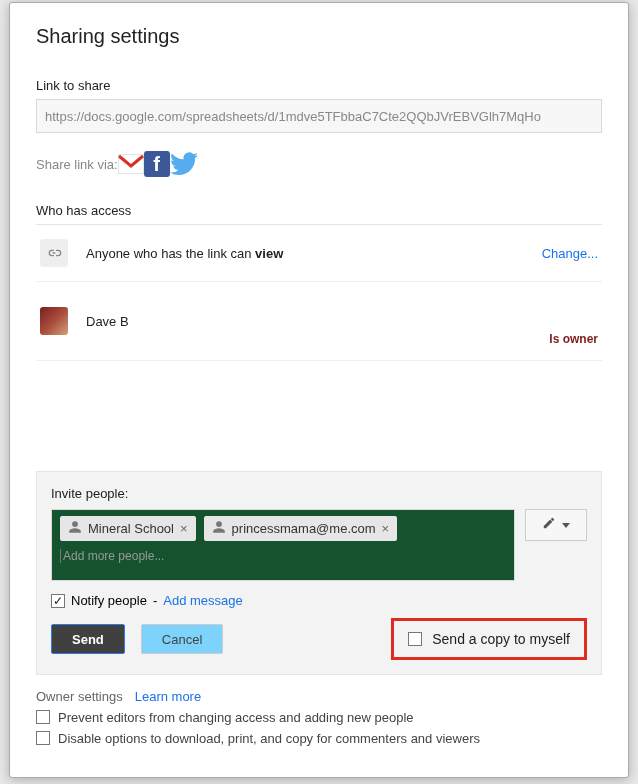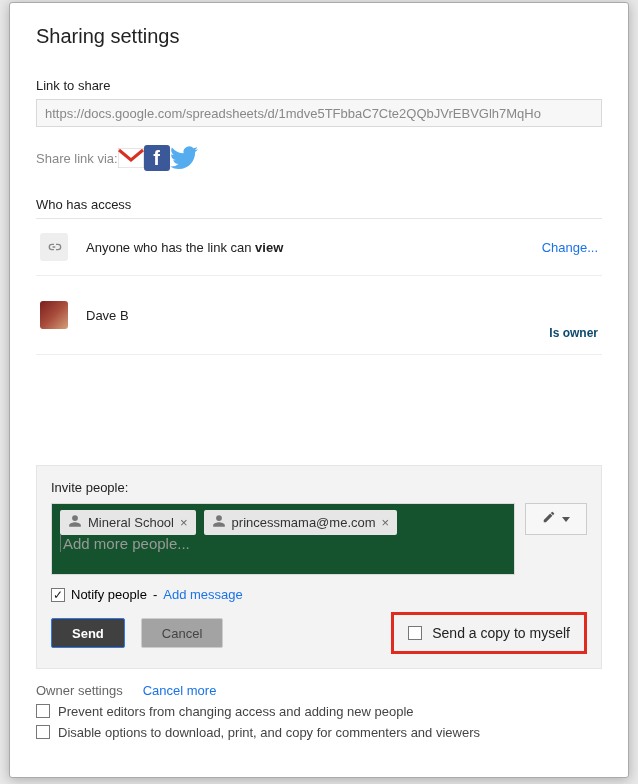--- a/index.html
+++ b/index.html
@@ -21,21 +21,21 @@
     position:relative;
     overflow:hidden;
   }
   .title {
     font-size:20px; color:#222; margin:0 0 30px 0; font-weight:400;
   }
   .section-label {
     font-size:13px; color:#222; margin:0 0 6px 0;
   }
   .link-input {
-    width:100%; height:28px;
+    width:100%; height:34px;
     border:1px solid #d9d9d9;
     background:#f7f7f7;
     color:#888; font-size:13px;
     padding:0 8px;
     outline:none;
   }
   .share-via-row {
     display:flex; align-items:center; 
     margin:18px 0 26px 0;
   }
@@ -57,21 +57,21 @@
     display:flex; align-items:center; justify-content:center; color:#888;
   }
   .access-text { flex:1; font-size:13px; color:#222; }
   .access-text b { font-weight:bold; }
   .change-link { color:#1a73e8; font-size:13px; cursor:pointer; }
   .avatar {
     width:28px; height:28px; border-radius:3px;
     background:linear-gradient(135deg,#7b1f1f 0%, #a84c3c 50%, #d2a07a 100%);
   }
   .owner-name { font-size:13px; color:#222; flex:1; }
-  .owner-tag  { font-size:12px; color:#0c4a6e; font-weight:bold;margin-top:36px; }
+  .owner-tag  { font-size:12px; color:#7f1d1d; font-weight:bold;margin-top:36px; }
   .invite-panel {
     background:#f3f3f3;
     border:1px solid #e5e5e5;
     margin-top:110px;
     padding:14px 14px 14px 14px;
   }
   .invite-label { font-size:13px; color:#222; margin-bottom:8px; }
   .invite-row { display:flex; gap:10px; }
   .invite-box {
     flex:1;
@@ -83,21 +83,21 @@
   .chips { display:flex; flex-wrap:wrap; gap:8px; }
   .chip {
     background:#e6e6e6;
     display:inline-flex; align-items:center;
     gap:6px; padding:4px 8px; font-size:13px; color:#333;
     border-radius:2px;
   }
   .chip .person-glyph { color:#777; }
   .chip .x { color:#666; cursor:pointer; }
   .add-more {
-    color:#999; font-size:15px; margin-top:0; border-left:1px solid #777; padding-left:2px;
+    color:#999; font-size:12px; margin-top:8px; border-left:1px solid #777; padding-left:2px;
   }
   .perm-btn {
     width:62px; height:32px;
     border:1px solid #ccc; background:#f7f7f7;
     display:flex; align-items:center; justify-content:center; gap:6px;
     cursor:pointer;
   }
   .pencil { color:#555; }
   .caret-down { width:0;height:0;border-left:4px solid transparent;border-right:4px solid transparent;border-top:5px solid #555;}
   .notify-row {
@@ -114,34 +114,34 @@
     content:"✓"; font-size:12px; color:#222; line-height:1;
   }
   .blue-link { color:#1a73e8; cursor:pointer; }
   .btn-row { display:flex; align-items:center; gap:16px; }
   .btn {
     height:30px; padding:0 20px; font-size:13px;
     display:inline-flex; align-items:center; justify-content:center;
     cursor:pointer; border-radius:2px;
   }
   .btn-primary { background:#404040; color:#fff; border:1px solid #3079ed; font-weight:bold;}
-  .btn-default { background:#a3a3a3; color:#444; border:1px solid #ccc; }
+  .btn-default { background:#7dd3fc; color:#444; border:1px solid #ccc; }
   .send-copy {
     margin-left:auto;
     border:3px solid #e02b20;
     padding:10px 14px;
     display:flex; align-items:center; gap:10px;
     font-size:14px; color:#222;
   }
   .owner-settings {
     margin-top:14px;
     font-size:13px; color:#666;
   }
   .owner-settings .row { display:flex; align-items:flex-start; gap:8px; margin-top:6px; color:#444;}
-  .owner-settings .header { display:flex; gap:20px; align-items:center; }
+  .owner-settings .header { display:flex; gap:12px; align-items:center; }
 </style>
 </head>
 <body>
 
 <div class="dialog">
 
   <h1 class="title">Sharing settings</h1>
 
   <div class="section-label">Link to share</div>
   <input class="link-input" type="text" readonly="" value="https://docs.google.com/spreadsheets/d/1mdve5TFbbaC7Cte2QQbJVrEBVGlh7MqHo" style="">
@@ -239,21 +239,21 @@
       <span class="send-copy">
         <span class="checkbox"></span>
         <span>Send a copy to myself</span>
       </span>
     </div>
   </div>
 
   <div class="owner-settings">
     <div class="header">
       <span>Owner settings</span>
-      <span class="blue-link">Cancel more</span>
+      <span class="blue-link">Learn more</span>
     </div>
     <div class="row">
       <span class="checkbox"></span>
       <span>Prevent editors from changing access and adding new people</span>
     </div>
     <div class="row">
       <span class="checkbox"></span>
       <span>Disable options to download, print, and copy for commenters and viewers</span>
     </div>
   </div>

